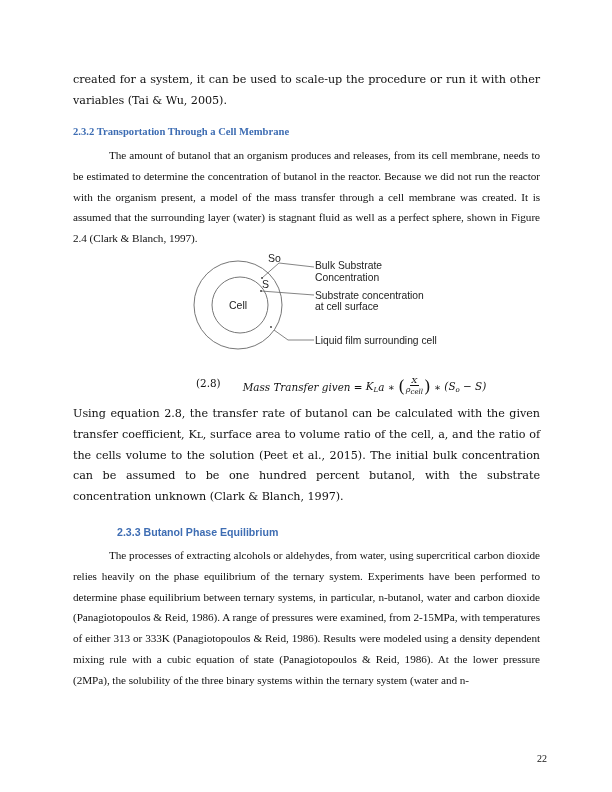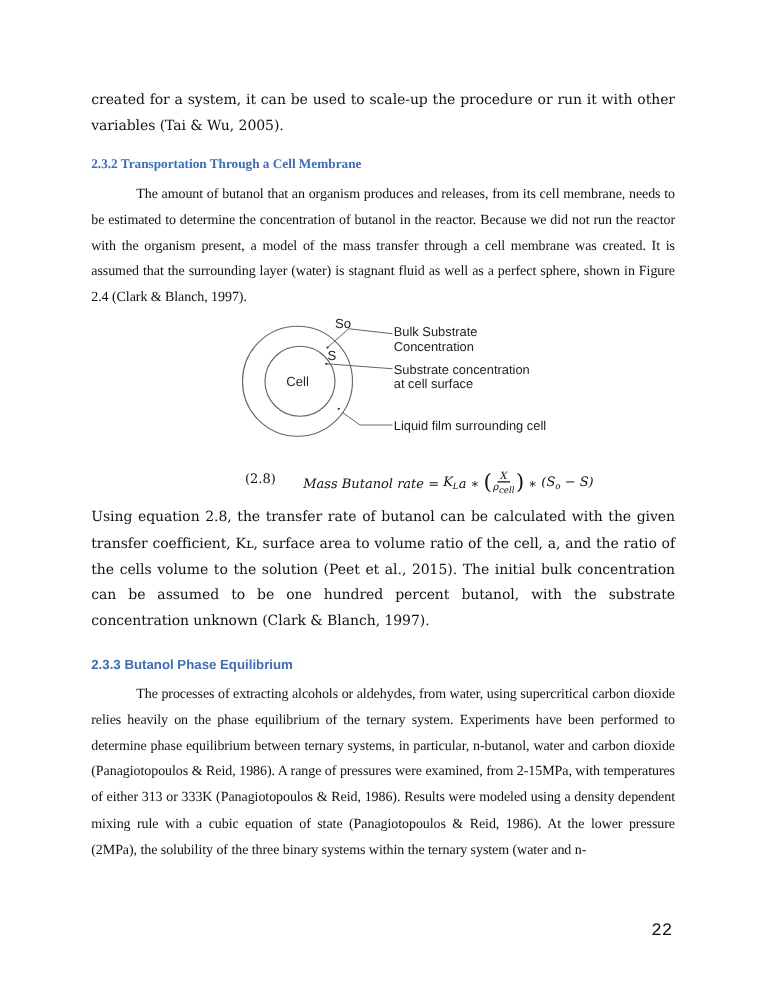--- a/index.html
+++ b/index.html
@@ -18,22 +18,22 @@
               font-size: 10.4px; display: flex; align-items: flex-start; white-space: nowrap; margin-left: 20px; }
   .eq-num { margin-right: 22px; font-style: normal; }
   .eq-body { font-style: italic; display: flex; align-items: center; }
   .frac { display: inline-flex; flex-direction: column; align-items: center; font-size: 8px;
           line-height: 8px; margin: 0 1px; vertical-align: middle; }
   .frac .num { border-bottom: 0.8px solid #111; padding: 0 2px; }
   .paren { font-size: 17px; font-style: normal; line-height: 17px; font-weight: 300; }
   .sub { font-size: 7px; vertical-align: -2px; }
   .diagram { position: absolute; left: 185px; top: 250px; width: 300px; height: 100px; }
   .diagram text { font-family: "Liberation Sans", "DejaVu Sans", sans-serif; fill: #222; }
-  .page-num { position: absolute; top: 737px; left: 521px; font-size: 14px;
-              font-family: Liberation Mono, monospace; margin: 0; }
+  .page-num { position: absolute; top: 737px; left: 521px; font-size: 10px;
+              font-family: Liberation Serif, serif; margin: 16px; }
 </style>
 </head>
 <body>
 
 <div class="page">
 
   <p class="para" style="top:70px;">created for a system, it can be used to scale-up the procedure or run it with other variables (Tai &amp; Wu, 2005).</p>
 
   <h3 class="heading" style="top:126px;font-family:Liberation Serif, serif;">2.3.2 Transportation Through a Cell Membrane</h3>
 
@@ -59,34 +59,34 @@
       <text x="130" y="49" font-size="10.3">Substrate concentration</text>
       <text x="130" y="60" font-size="10.3">at cell surface</text>
       <text x="130" y="94" font-size="10.3">Liquid film surrounding cell</text>
     </svg>
   </div>
 
 
   <div class="equation">
     <span class="eq-num">(2.8)</span>
     <span class="eq-body">
-      <span>Mass Butanol rate =</span>&nbsp;
+      <span>Mass Transfer given =</span>&nbsp;
       <span><span>K</span><span class="sub">L</span></span>
       <span>a ∗</span>&nbsp;
       <span class="paren">(</span>
       <span class="frac">
         <span class="num">X</span>
         <span><span>ρ</span><span class="sub">cell</span></span>
       </span>
       <span class="paren">)</span>&nbsp;
       <span>∗</span>&nbsp;
       <span><span>(S</span><span class="sub">o</span><span> − S)</span></span>
     </span>
   </div>
 
   <p class="para" style="top:404px;">Using equation 2.8, the transfer rate of butanol can be calculated with the given transfer coefficient, Kʟ, surface area to volume ratio of the cell, a, and the ratio of the cells volume to the solution (Peet et al., 2015). The initial bulk concentration can be assumed to be one hundred percent butanol, with the substrate concentration unknown (Clark &amp; Blanch, 1997).</p>
 
-  <h3 class="heading" style="top:526px;">2.3.3 Butanol Phase Equilibrium</h3>
+  <h3 class="heading" style="top:526px;margin-left:44px;">2.3.3 Butanol Phase Equilibrium</h3>
 
   <p class="para indent" style="top:545px;">The processes of extracting alcohols or aldehydes, from water, using supercritical carbon dioxide relies heavily on the phase equilibrium of the ternary system. Experiments have been performed to determine phase equilibrium between ternary systems, in particular, n-butanol, water and carbon dioxide (Panagiotopoulos &amp; Reid, 1986). A range of pressures were examined, from 2-15MPa, with temperatures of either 313 or 333K (Panagiotopoulos &amp; Reid, 1986). Results were modeled using a density dependent mixing rule with a cubic equation of state (Panagiotopoulos &amp; Reid, 1986). At the lower pressure (2MPa), the solubility of the three binary systems within the ternary system (water and n-</p>
 
   <p class="page-num">22</p>
 </div>
 
 </body></html>

